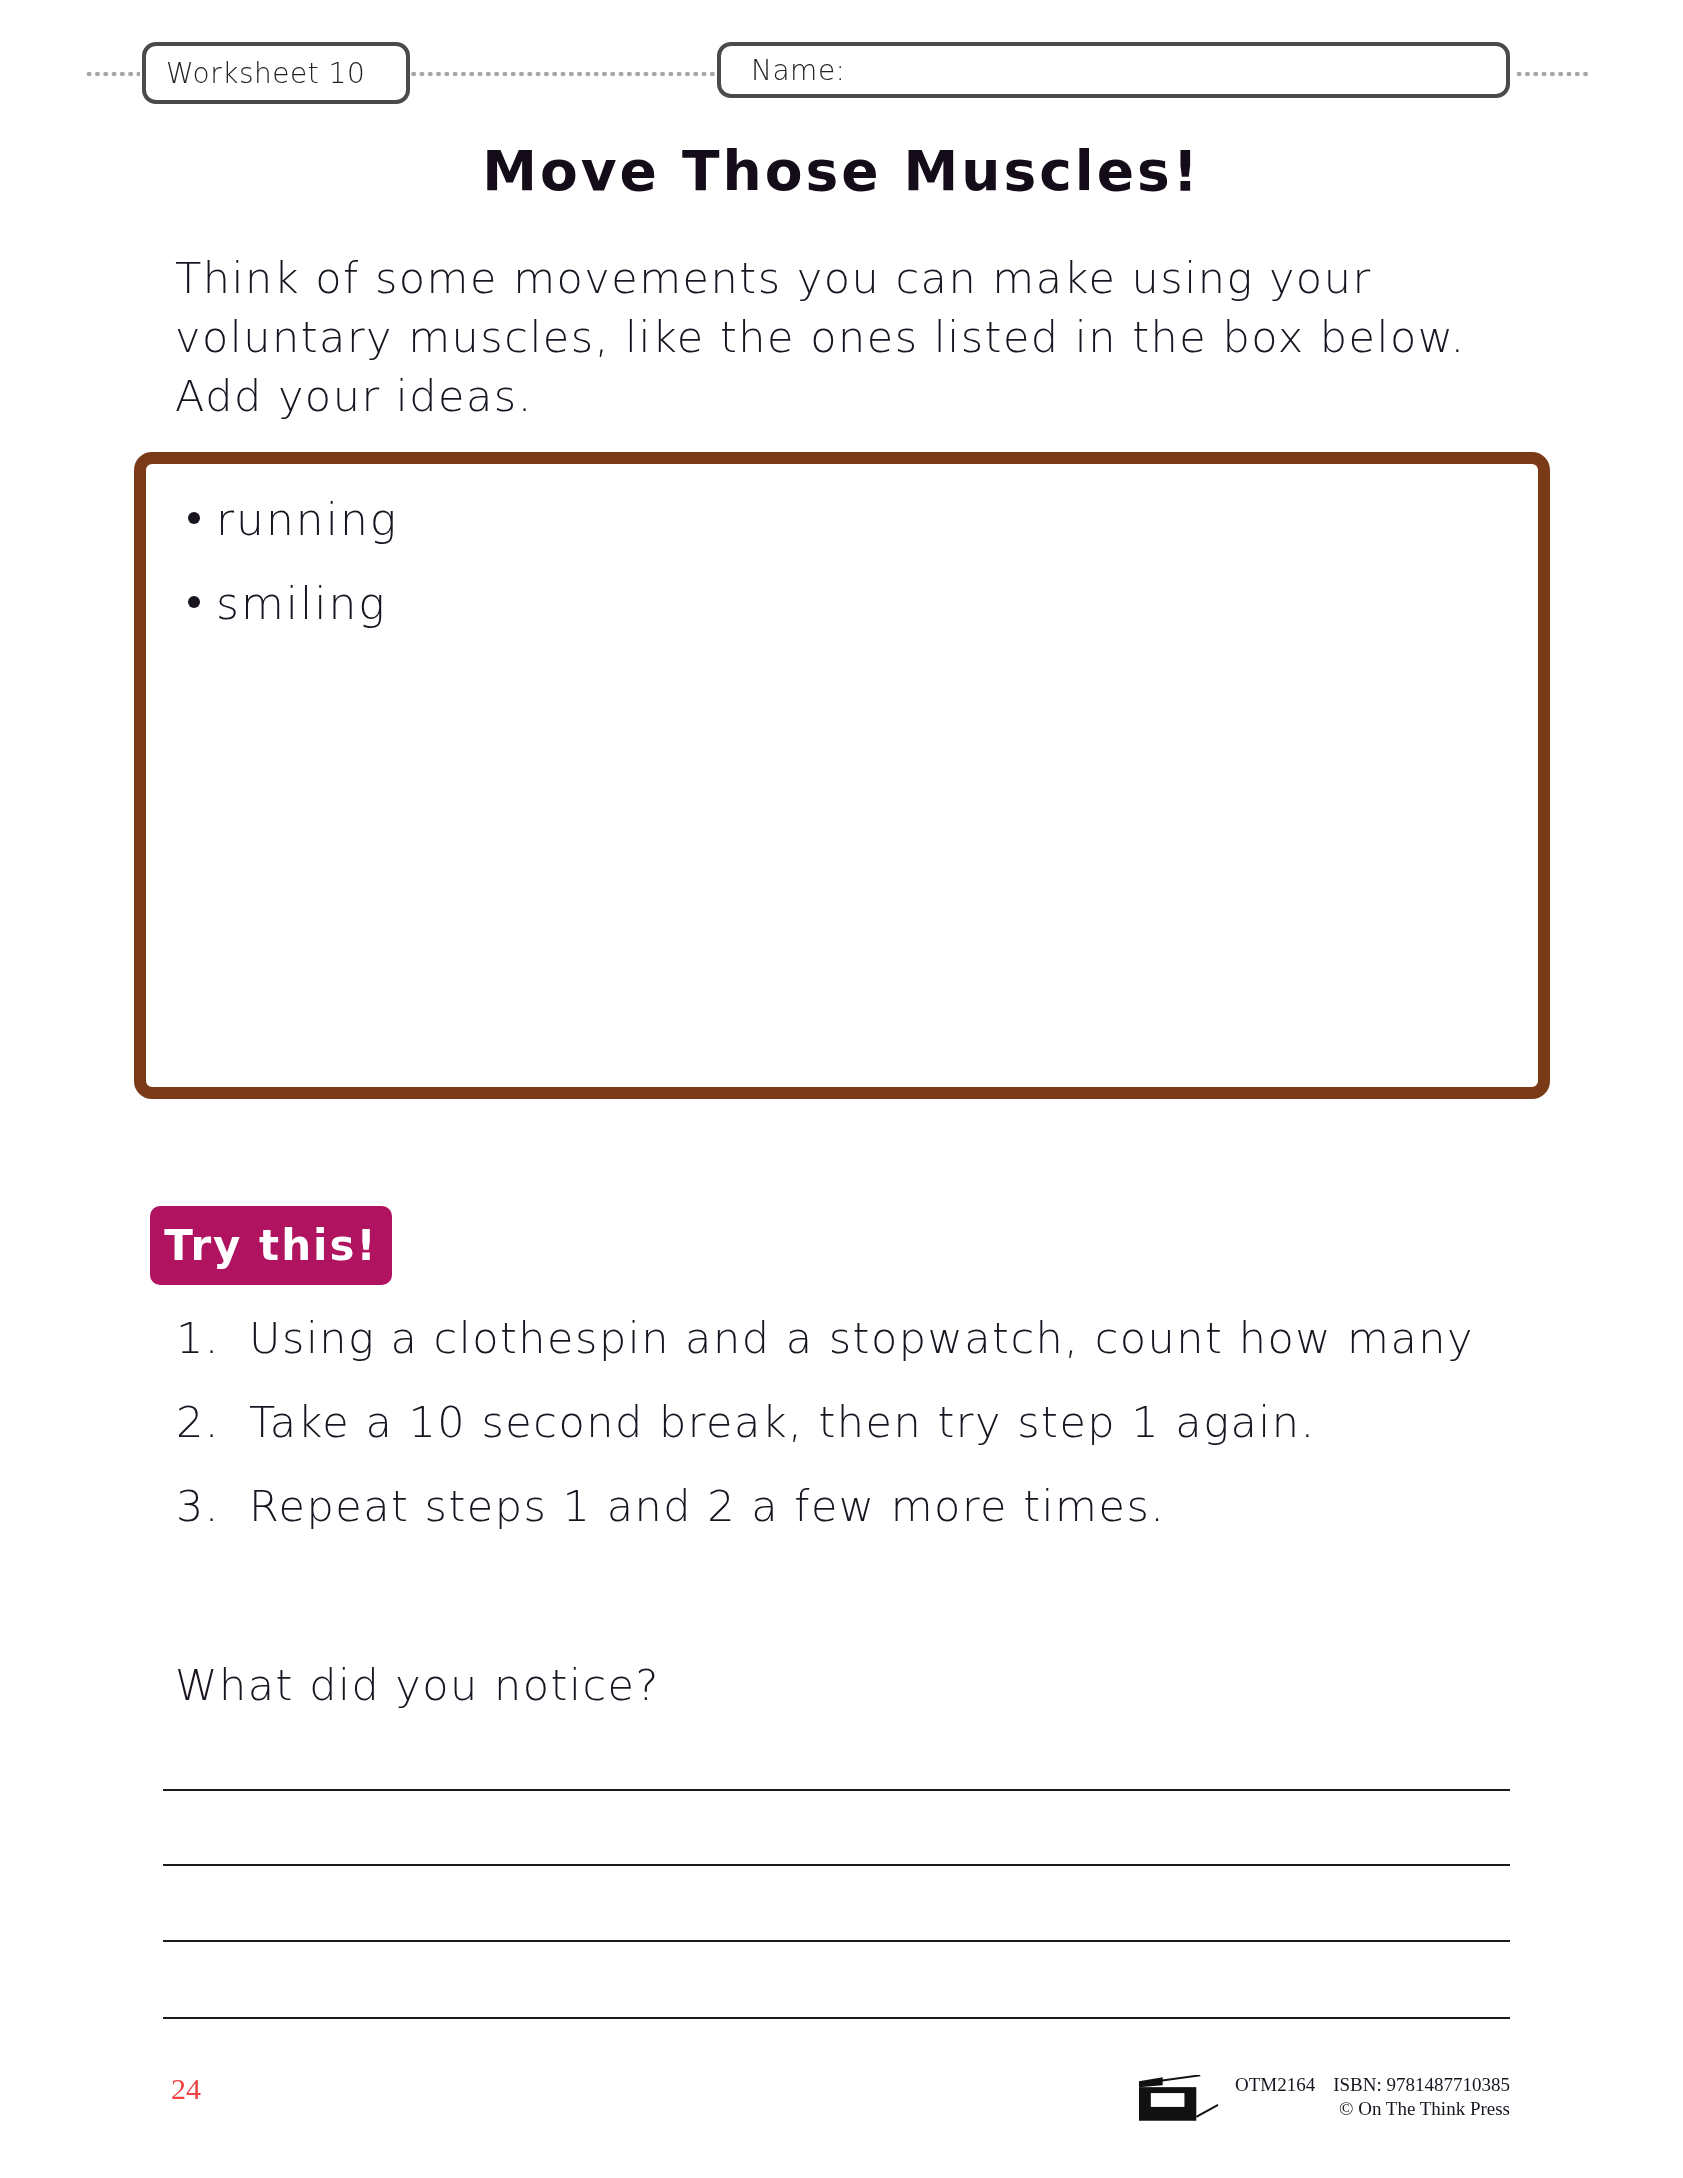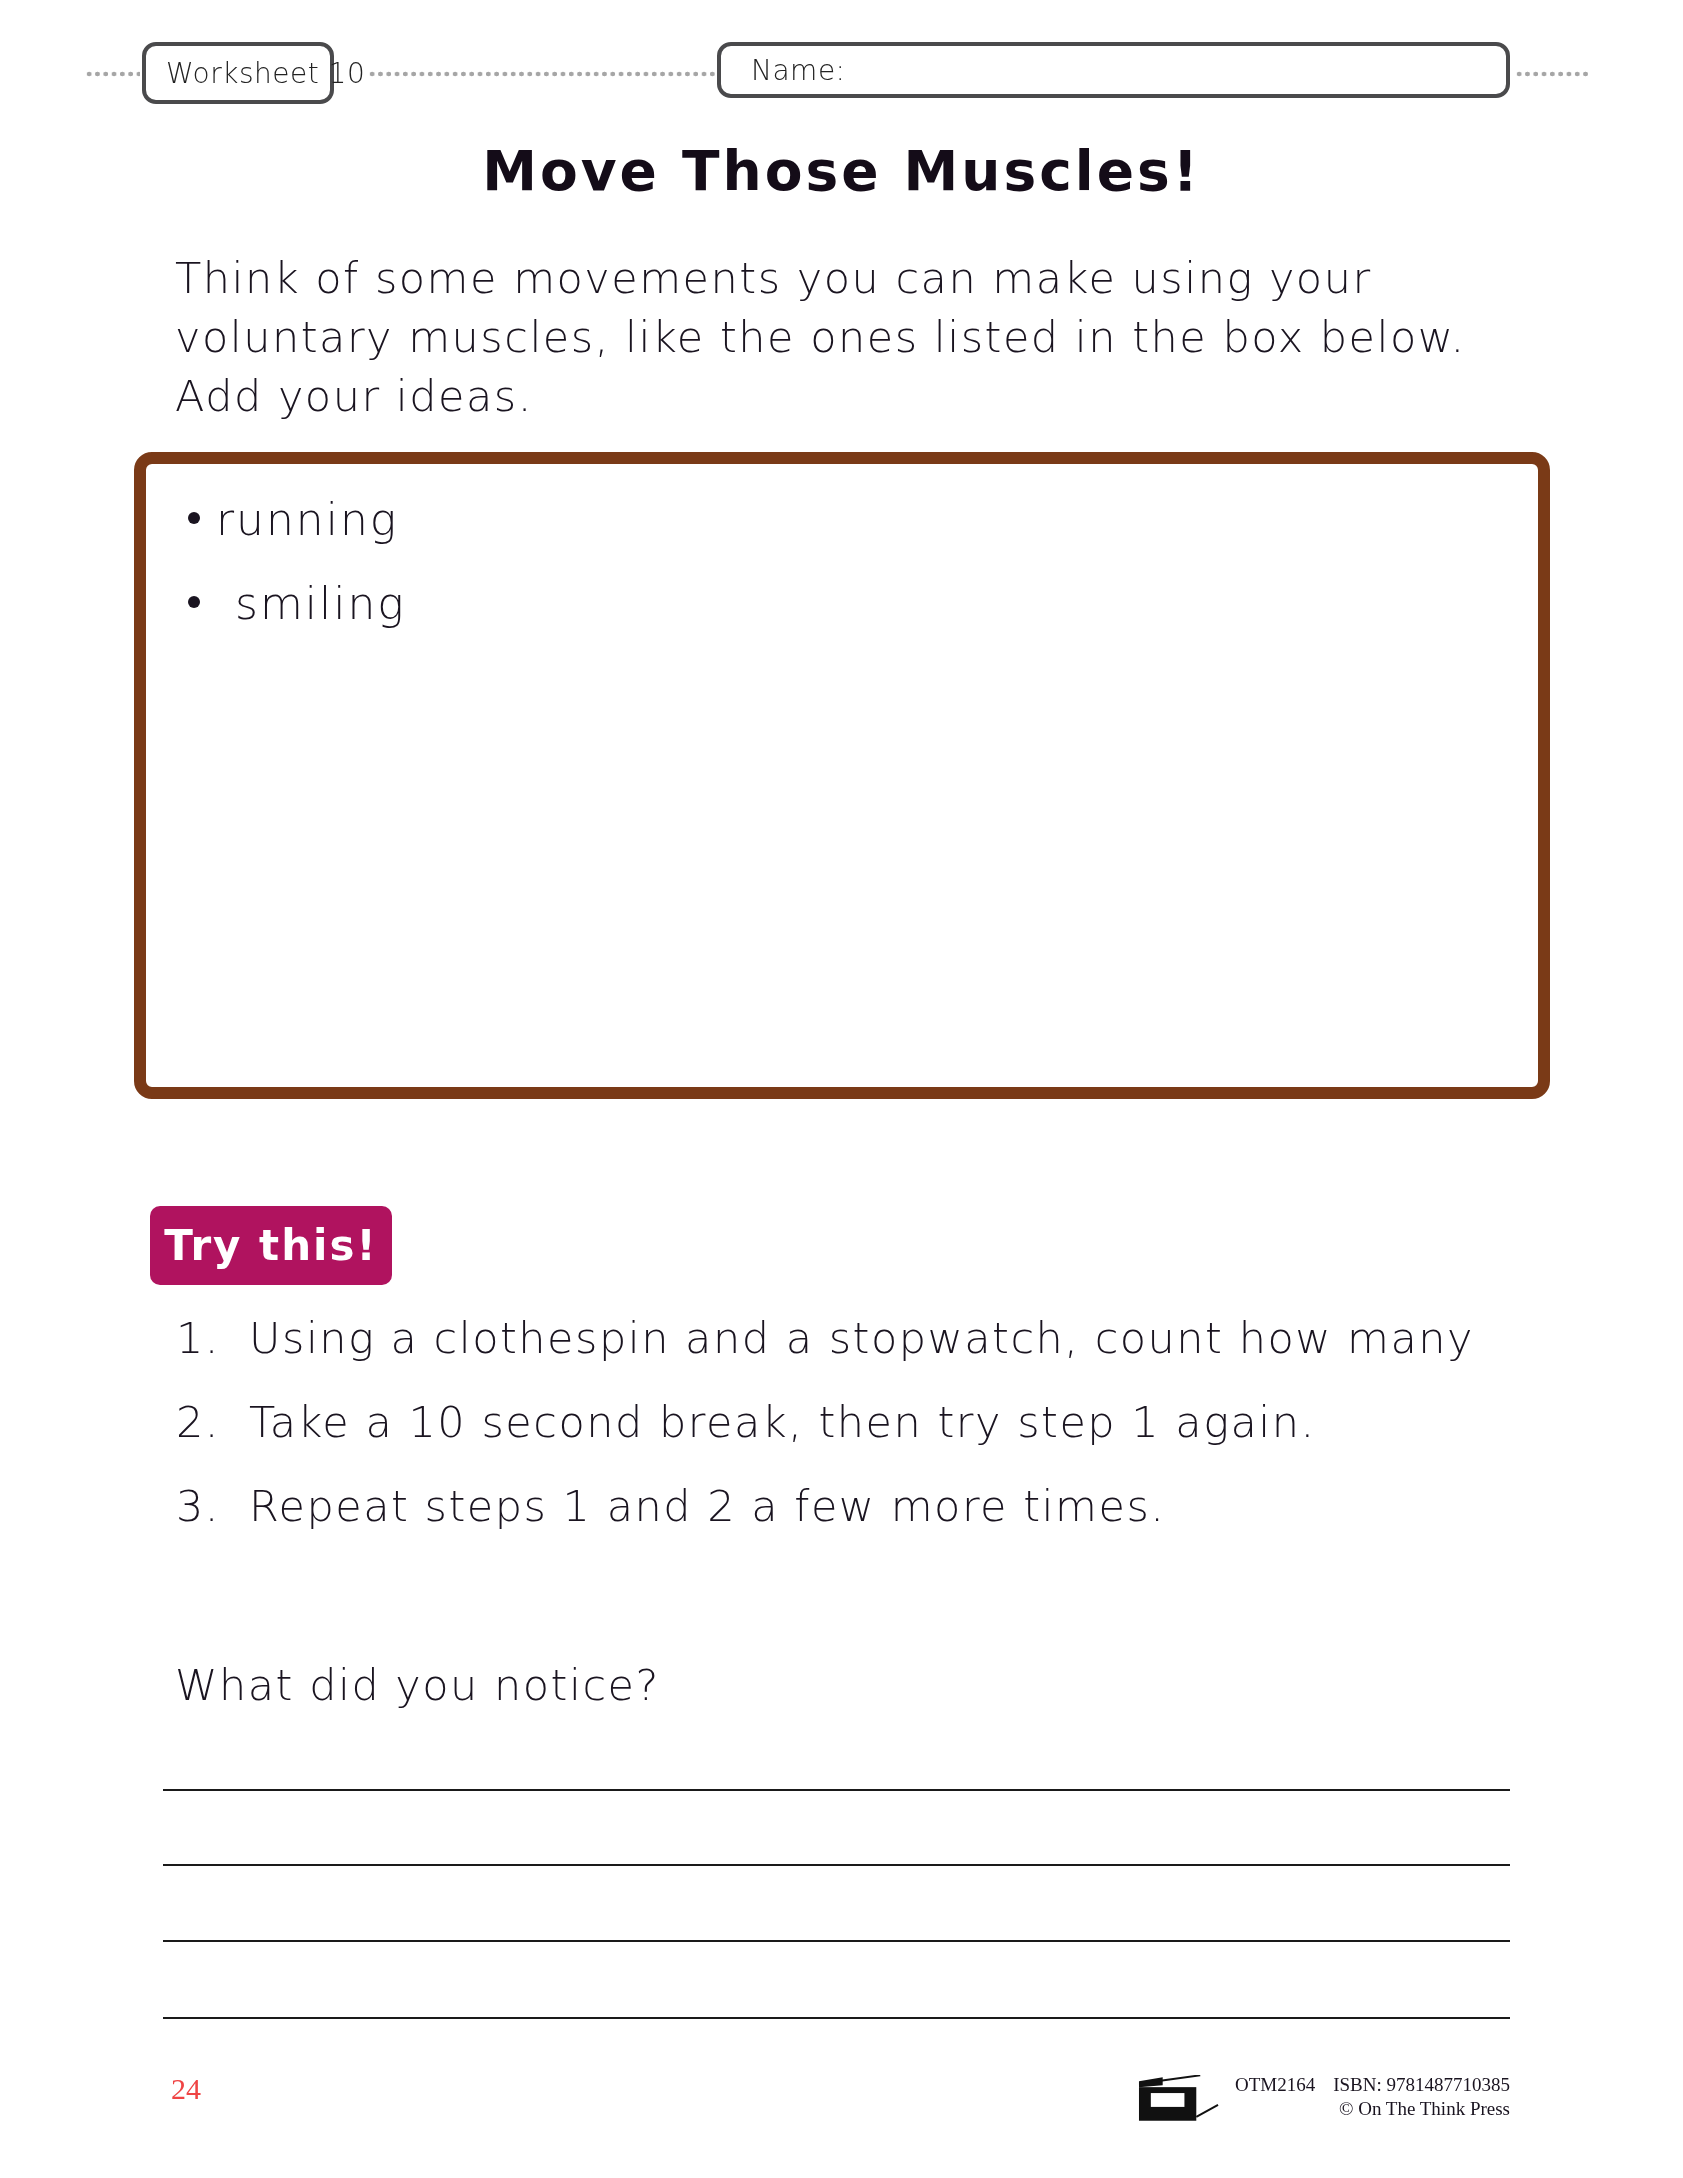--- a/index.html
+++ b/index.html
@@ -194,42 +194,42 @@
       height: 48px;
     }
   </style>
 </head>
 <body>
 
 <div class="dots" style="left:85px; top:71px; width:55px;"></div>
 <div class="dots" style="left:368px; top:71px; width:348px;"></div>
 <div class="dots" style="left:1515px; top:71px; width:75px;"></div>
 
-<div class="hdr-box" style="left:142px; top:42px; width:192px; height:62px; padding-left:20px;">
+<div class="hdr-box" style="left:142px; top:42px; width:268px; height:62px; padding-left:20px;">
   <span class="lbl">Worksheet 10</span>
 </div>
 
 <div class="hdr-box" style="left:717px; top:42px; width:793px; height:56px; padding-left:30px;">
   <span class="lbl">Name:</span>
 </div>
 
 <div class="title">Move Those Muscles!</div>
 
 <div class="intro">
   <div>Think of some movements you can make using your</div>
   <div>voluntary muscles, like the ones listed in the box below.</div>
   <div>Add your ideas.</div>
 </div>
 
 <div class="ideas-box">
   <div class="bullet-item" style="top:30px;">
     <span class="bullet-dot"></span>
     <span>running</span>
   </div>
-  <div class="bullet-item" style="top:114px;gap:19px;">
+  <div class="bullet-item" style="top:114px;">
     <span class="bullet-dot"></span>
     <span>smiling</span>
   </div>
 </div>
 
 <div class="try-badge">Try this!</div>
 
 <div class="steps">
   <div class="step">
     <span class="num">1.</span>

